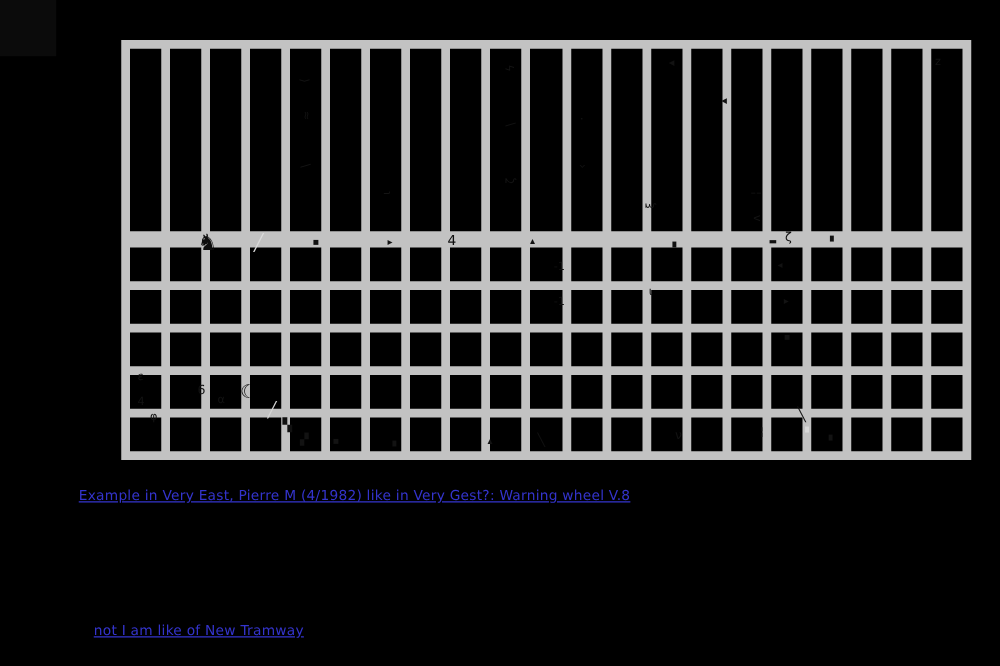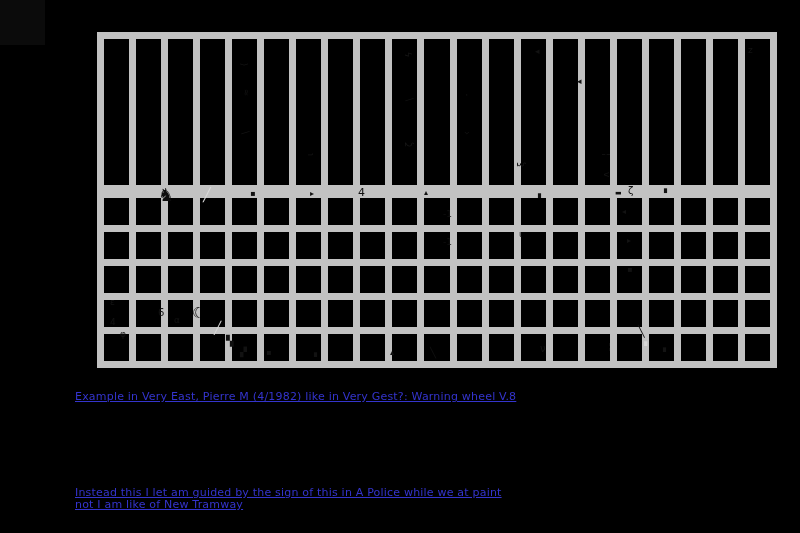--- a/index.html
+++ b/index.html
@@ -14,21 +14,21 @@
   .grid-table{
     position:absolute;box-sizing:border-box;background:#c2c2c2;
   }
   .hdr-row,.body-grid{display:grid;}
   .cell{background:#000000;}
   .frag{
     position:absolute;line-height:1;white-space:pre;pointer-events:none;
     font-family:"DejaVu Sans",sans-serif;
   }
   .caption{
-    position:absolute;left:75px;top:390px;
+    position:absolute;left:63px;top:390px;
     font-size:11px;letter-spacing:0.2px;text-decoration:underline;cursor:pointer;
   }
   .footer{
     position:absolute;left:75px;top:487px;
     font-size:11px;line-height:12px;letter-spacing:0.2px;
   }
   .footer span{text-decoration:underline;cursor:pointer;}
 </style>
 </head>
 <body>
@@ -217,16 +217,16 @@
       <span class="frag" style="left: 540px; top: 344px; font-size: 10px; color: rgb(18, 18, 18); transform: rotate(0deg);">ν</span>
       <span class="frag" style="left: 608px; top: 342px; font-size: 9px; color: rgb(20, 20, 20); transform: rotate(0deg);">¦</span>
       <span class="frag" style="left: 638px; top: 326px; font-size: 11px; color: rgb(17, 17, 17); transform: rotate(0deg);">╲</span>
       <span class="frag" style="left: 641px; top: 338px; font-size: 8px; color: rgb(216, 216, 216); transform: rotate(0deg);">▗</span>
       <span class="frag" style="left: 663px; top: 349px; font-size: 8px; color: rgb(19, 19, 19); transform: rotate(0deg);">▘</span>
     </div>
 
   <a class="caption" style="color: rgb(52, 52, 205);">Example in Very East, Pierre M (4/1982) like in Very Gest?: Warning wheel V.8</a>
 
   <div class="footer" style="color: rgb(52, 52, 205);">
-    <span>Instead this I let am guided by the sign of this in A Police while we at paint</span><br>
+    <br>
     <span>not I am like of New Tramway</span>
   </div>
 </div>
 
 </body></html>

